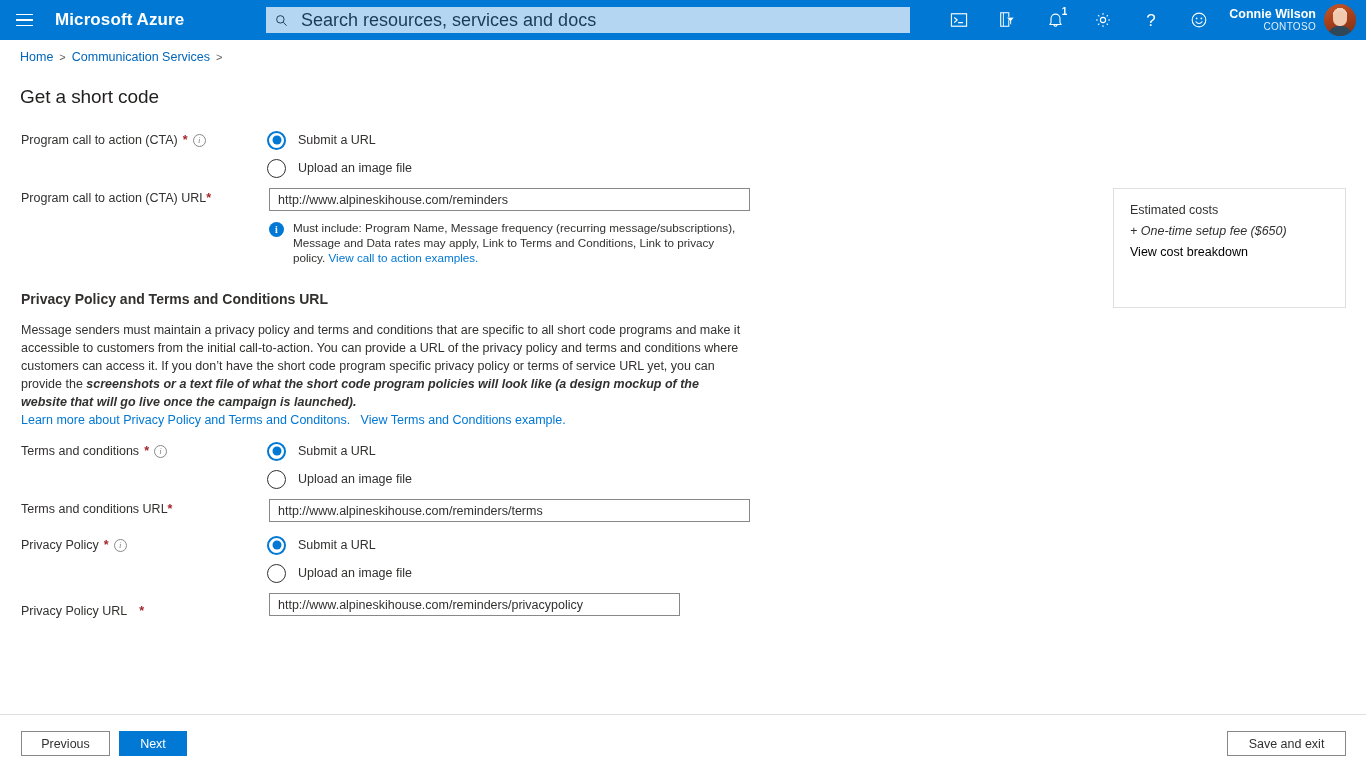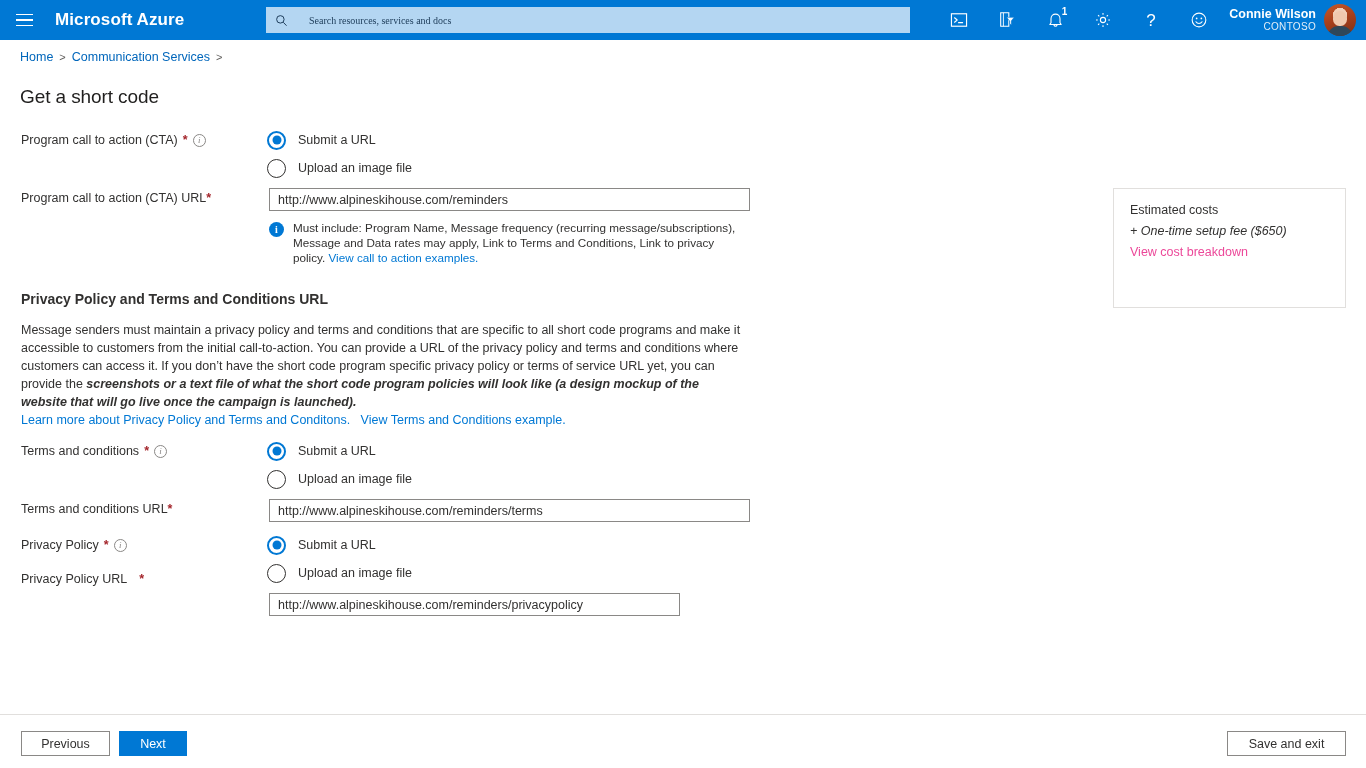--- a/index.html
+++ b/index.html
@@ -36,23 +36,23 @@
   .searchbox {
     position: absolute; left: 266px; top: 7px;
     width: 644px; height: 26px;
     background: #b4d6f2;
     display: flex; align-items: center;
     padding-left: 9px; cursor: text;
   }
   .searchbox svg { flex: none; }
   .searchbox input {
     border: none; outline: none; background: transparent;
-    font-family: Liberation Serif, serif;
-    font-size: 10px; color: #1b3a57;
-    margin-left: 19px; width: 560px;
+    font-family: Liberation Sans, sans-serif;
+    font-size: 18px; color: #1b3a57;
+    margin-left: 11px; width: 560px;
   }
   .searchbox input::placeholder { color: #1b3a57; opacity: 1; }
 
   .topicons {
     position: absolute; right: 0; top: 0;
     height: 40px; display: flex; align-items: center;
   }
   .ticon {
     width: 48px; height: 40px;
     display: flex; align-items: center; justify-content: center;
@@ -194,21 +194,21 @@
     padding: 14px 16px;
   }
   .cost-title { font-size: 12.5px; color: #323130; }
   .cost-amount {
     margin-top: 6px; color: #201f1e;
     font-size: 22px; font-weight: 600; line-height: 1;
   }
   .cost-amount .per { font-size: 14px; font-weight: 600; }
   .cost-sub { margin-top: 7px; font-size: 12.5px; color: #323130; font-style: italic; }
   .cost-link {
-    margin-top: 7px; font-size: 12.5px; color: #ec4899;
+    margin-top: 7px; font-size: 12.5px; color: #000000;
     text-decoration: none; display: inline-block; cursor: pointer;
   }
 
   
   .footer {
     position: absolute; left: 0; top: 714px;
     width: 1366px; height: 54px;
     border-top: 1px solid #e1dfdd; background: #fff;
   }
   .btn {
@@ -380,21 +380,21 @@
     <div class="radio-opt">
       <span class="radio checked"></span>
       <span class="radio-label">Submit a URL</span>
     </div>
     <div class="radio-opt">
       <span class="radio"></span>
       <span class="radio-label">Upload an image file</span>
     </div>
   </div>
 
-  <div class="flabel" style="left:21px; top:572px; gap:12px;text-align:center;">
+  <div class="flabel" style="left:21px; top:604px; gap:12px;text-align:center;">
     <span>Privacy Policy URL</span>
     <span class="req">*</span>
   </div>
   <input class="textinput" style="left: 269px; top: 593px; width: 411px;" type="text" value="http://www.alpineskihouse.com/reminders/privacypolicy">
 </div>
 
 <div class="costcard">
   <div class="cost-title">Estimated costs</div>
   <div class="cost-sub">+ One-time setup fee ($650)</div>
   <a class="cost-link">View cost breakdown</a>

